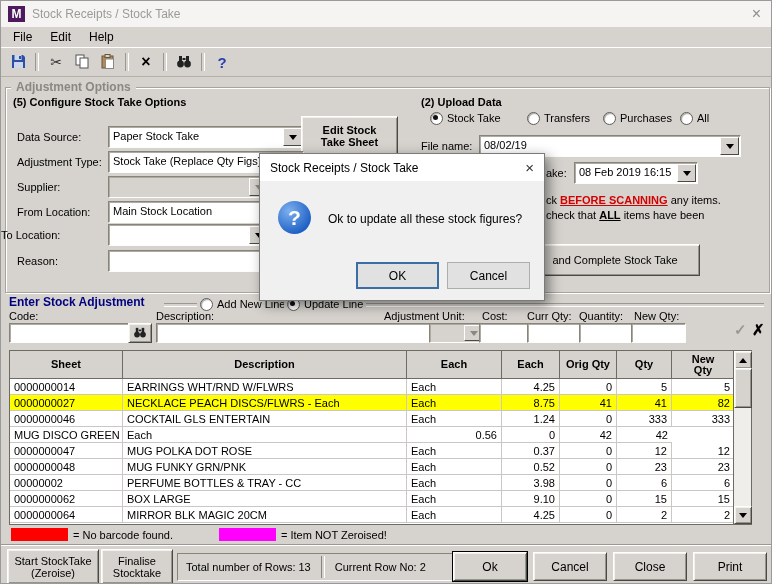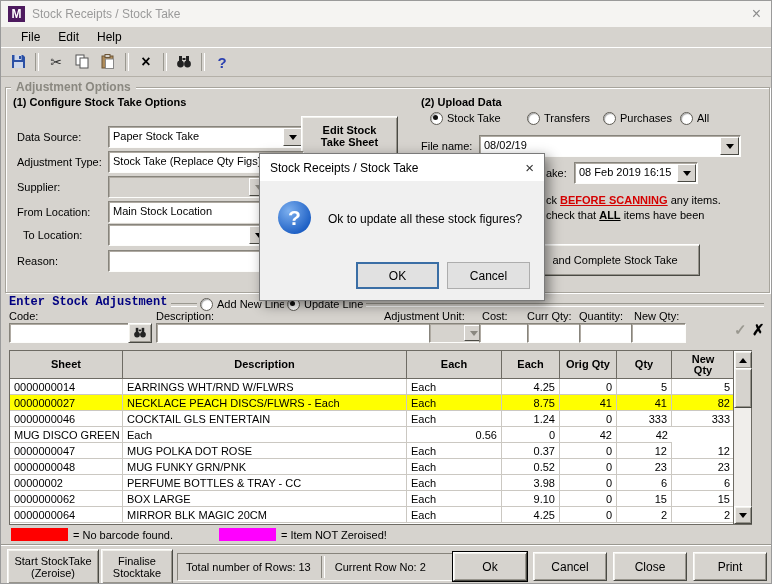--- a/index.html
+++ b/index.html
@@ -10,21 +10,21 @@
   .bold { font-weight:bold; }
 
   
   .titlebar { position:absolute; left:0; top:0; right:0; height:26px; background:#f5f4f2;
               display:flex; align-items:center; gap:7px; padding:0 10px 0 7px; }
   .logo { width:17px; height:16px; background:#4d1a5e; color:#fff; font-weight:bold; font-size:12px;
           display:flex; align-items:center; justify-content:center; }
   .wtitle { color:#9a9a9a; font-size:12px; }
   .wclose { margin-left:auto; color:#8c8c8c; font-size:16px; line-height:16px; }
   .menubar { position:absolute; left:0; top:26px; right:0; height:20px; display:flex; align-items:center;
-             font-size:12px; padding-left:11px; }
+             font-size:12px; padding-left:3px; }
   .mitem { padding:2px 9px; }
   .toolbar { position:absolute; left:0; top:46px; right:0; height:28px; border-top:1px solid #ffffff;
              border-bottom:1px solid #b4b0a8; display:flex; align-items:center; padding:0 4px; }
   .tbtn { width:26px; height:23px; display:flex; align-items:center; justify-content:center; }
   .tsep { width:2px; height:18px; border-left:1px solid #9a9890; border-right:1px solid #ffffff; margin:0 4px; }
   .glyph { font-size:14px; }
 
   
   .b3 { background:#d6d3ce; border:1px solid; border-color:#ffffff #4a4a44 #4a4a44 #ffffff;
         box-shadow: inset 1px 1px 0 #f2f1ec, inset -1px -1px 0 #97948c; }
@@ -72,21 +72,21 @@
   .mbtns { position:absolute; left:0; right:0; bottom:11px; display:flex; justify-content:flex-end;
            gap:8px; padding-right:14px; }
   .mbtn { width:81px; height:25px; background:#e1e1e1; border:1px solid #adadad; font-size:12px;
           display:flex; align-items:center; justify-content:center; }
   .mbtn.def { border:1px solid #3a6ea5; box-shadow: inset 0 0 0 1px #3a6ea5; }
 
   
   .entry-line { position:absolute; left:163px; top:302px; width:600px; height:2px;
                 border-top:1px solid #9a9890; border-bottom:1px solid #fff; }
   .entry-title { position:absolute; left:8px; top:294px; color:#000080; font-weight:bold; font-size:12px;
-                 background:#d6d3ce; padding-right:4px;font-family:Liberation Mono, monospace; }
+                 background:#d6d3ce; padding-right:4px; }
   .glyphbtn { position:absolute; font-size:15px; font-weight:bold; text-align:center; }
 
   
   .table { position:absolute; left:8px; top:349px; width:741px; height:173px; background:#fff;
            border:1px solid #6e6b64; }
   .tgrid { position:absolute; left:0; top:0; right:17px; bottom:0; overflow:hidden; }
   .thead, .trow { display:grid; grid-template-columns:113px 284px 95px 58px 57px 55px 1fr; }
   .thead { height:27px; background:#d6d3ce; border-bottom:1px solid #6e6b64; }
   .hcell { display:flex; align-items:center; justify-content:center; font-weight:bold;
            border-right:1px solid #6e6b64; white-space:pre-line; text-align:center; line-height:11px; }
@@ -173,21 +173,21 @@
     </div>
     <div class="tsep"></div>
     <div class="tbtn">
       <span class="glyph bold" style="color:#2a3fb0;font-size:15px">?</span>
     </div>
   </div>
 
   <div class="gtitle">Adjustment Options</div>
   <div class="groupbox"></div>
 
-  <div class="flabel bold" style="left:12px;top:95px">(1) Configure Stock Take Options</div>
+  <div class="flabel bold" style="left:12px;top:95px">(5) Configure Stock Take Options</div>
 
   <div class="flabel" style="left:16px;top:130px">Data Source:</div>
   <div class="abs sunk field combo" style="left:107px;top:125px;width:186px;height:20px">
     <span>Paper Stock Take</span>
     <span class="cbtn">
         <span class="arr"></span>
       </span>
   </div>
   <div class="abs b3 btn bold" style="left:300px;top:115px;width:95px;height:38px">Edit Stock
 Take Sheet</div>
@@ -209,21 +209,21 @@
   </div>
 
   <div class="flabel" style="left:16px;top:205px">From Location:</div>
   <div class="abs sunk field combo" style="left:107px;top:200px;width:186px;height:20px">
     <span>Main Stock Location</span>
     <span class="cbtn">
         <span class="arr"></span>
       </span>
   </div>
 
-  <div class="flabel" style="left:22px;top:228px">To Location:</div>
+  <div class="flabel" style="left:0;top:228px">To Location:</div>
   <div class="abs sunk field combo" style="left:107px;top:223px;width:152px;height:20px">
     <span></span>
     <span class="cbtn">
         <span class="arr"></span>
       </span>
   </div>
 
   <div class="flabel" style="left:16px;top:254px">Reason:</div>
   <div class="abs sunk field" style="left:107px;top:249px;width:304px;height:20px">
     <span></span>

